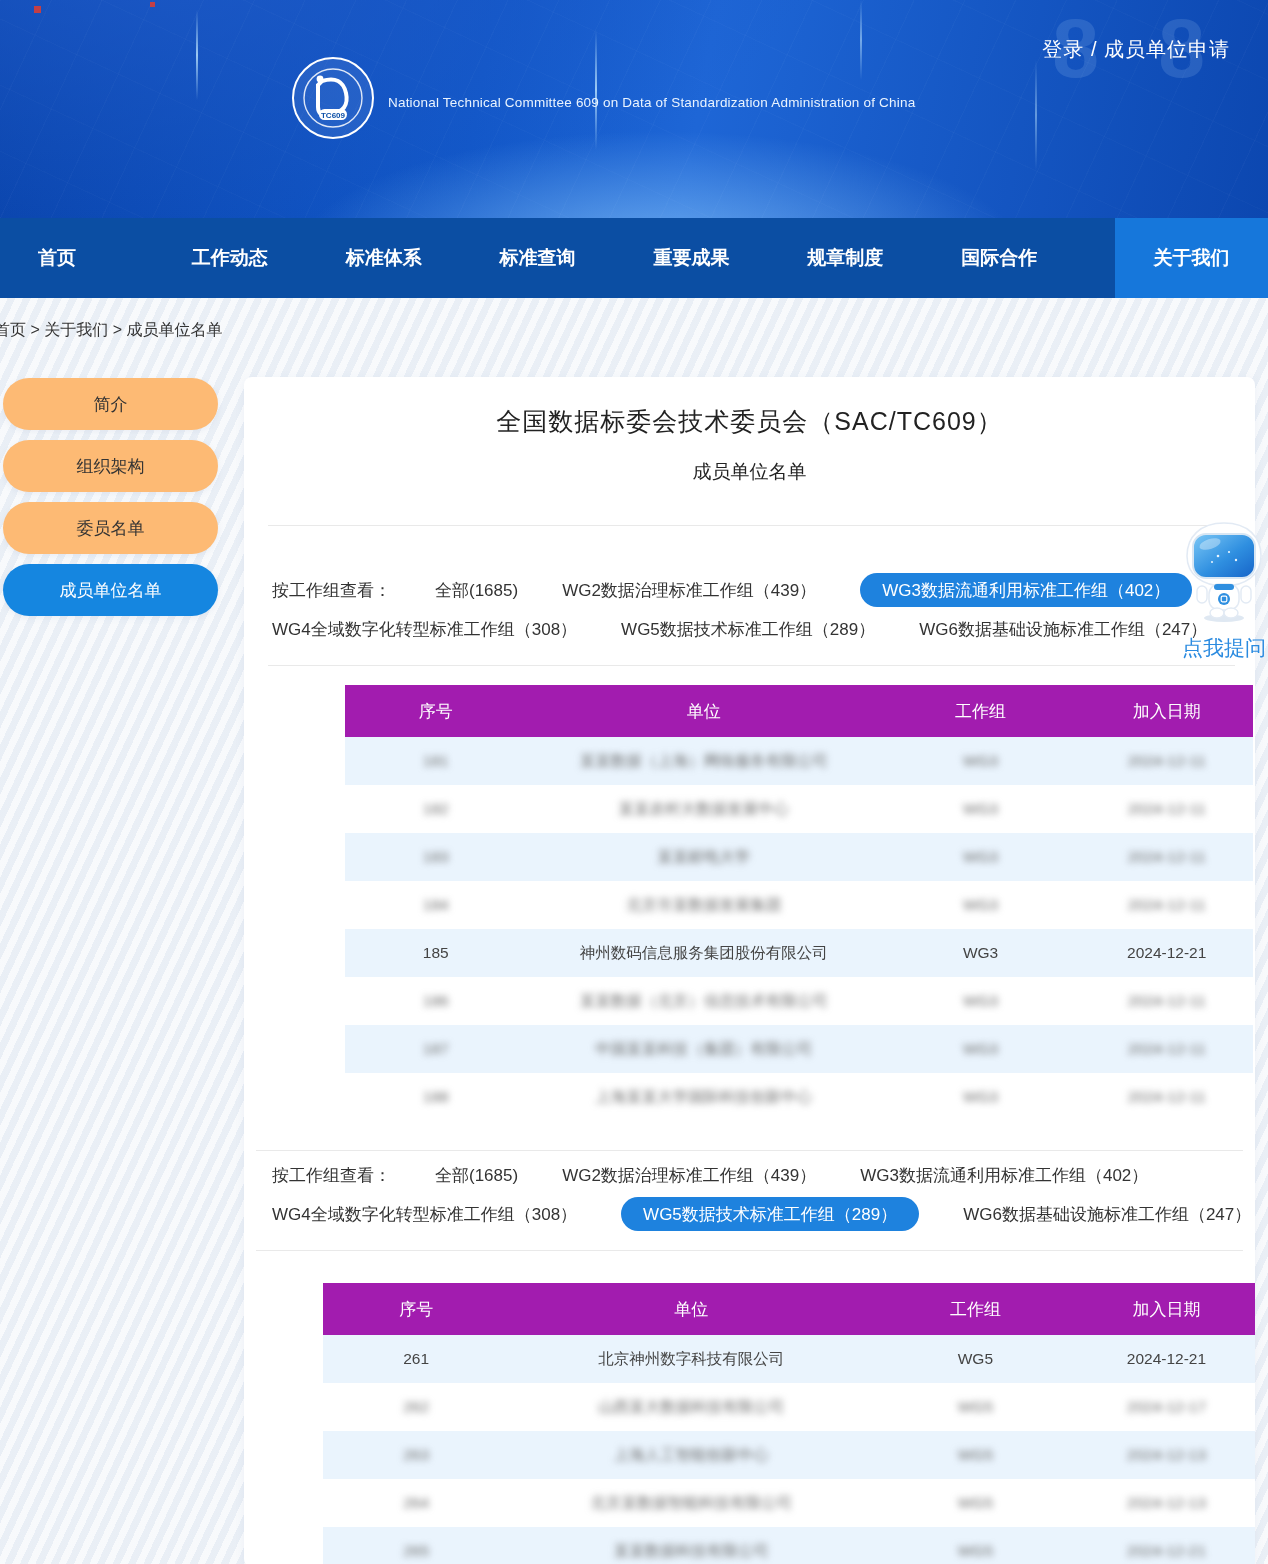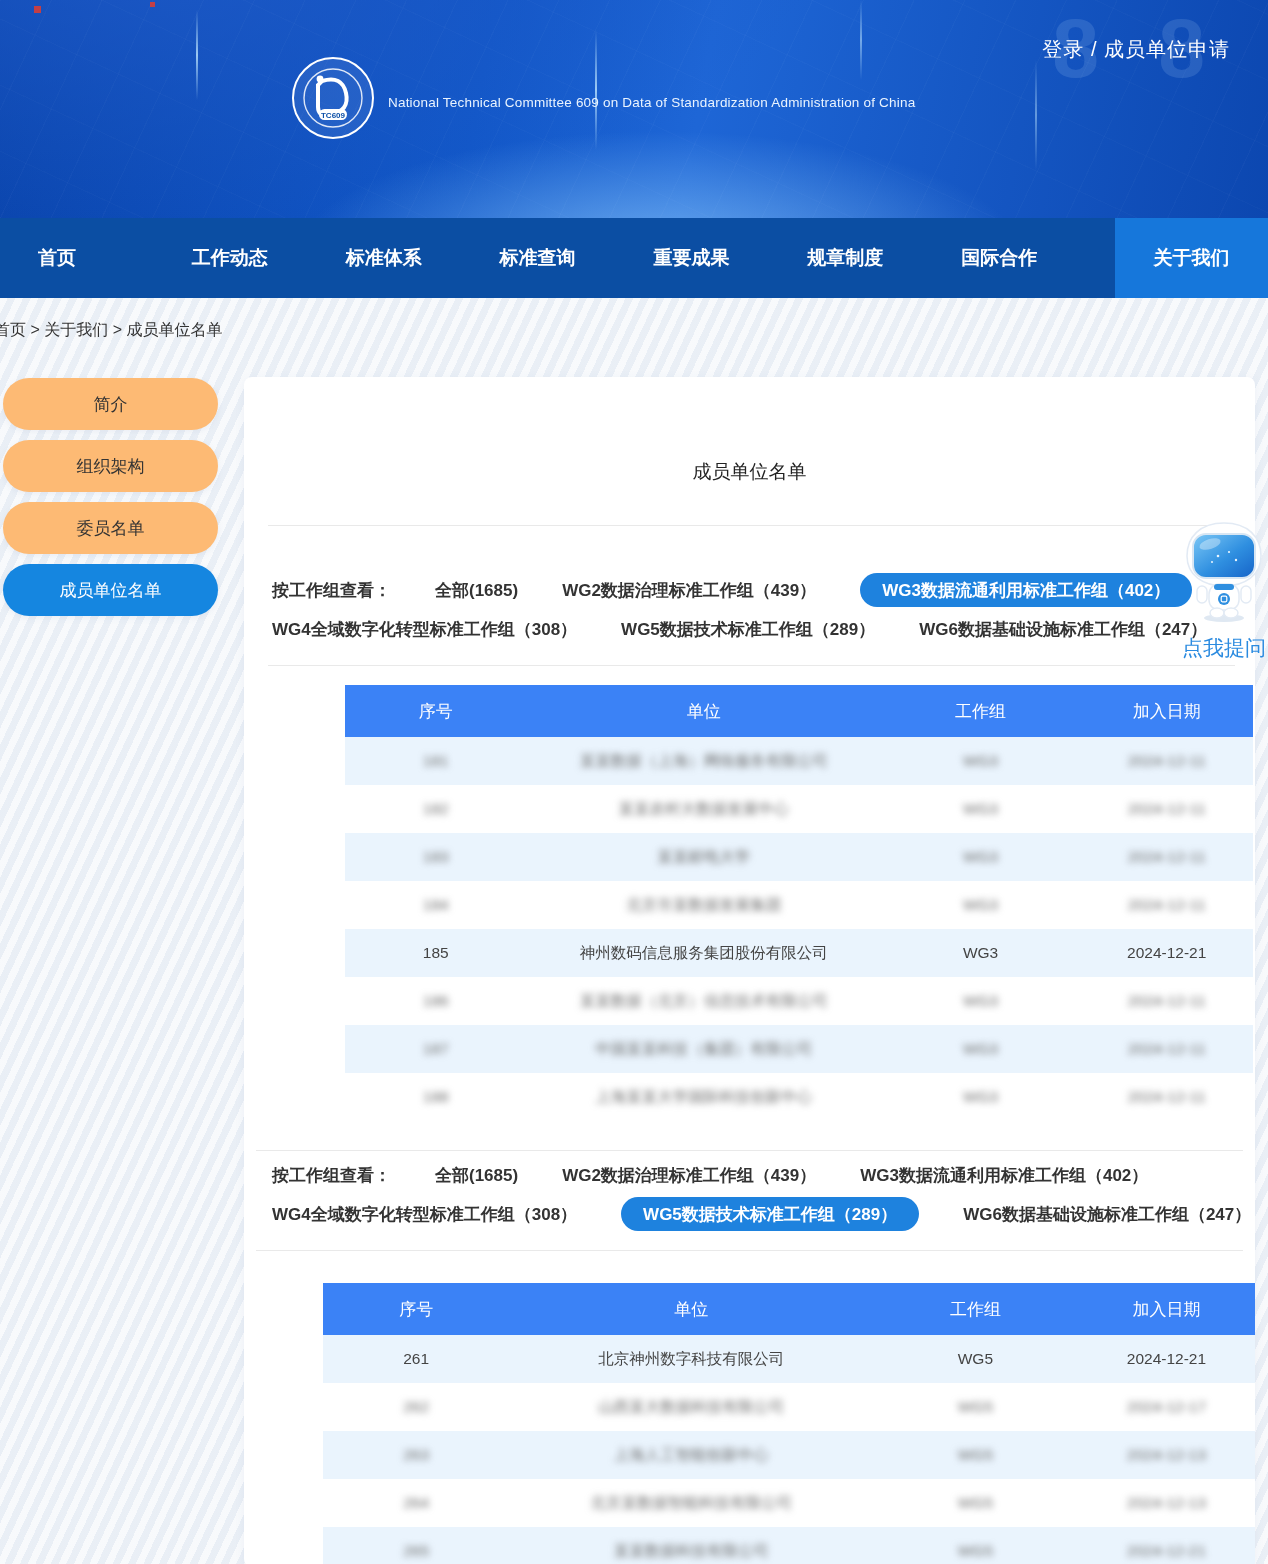--- a/index.html
+++ b/index.html
@@ -54,33 +54,33 @@
 
   
   .card { position:absolute; left:244px; top:377px; width:1011px; height:1190px; background:#fff;
           border-radius:8px; box-shadow:0 2px 10px rgba(100,130,180,.08); }
   .card-title { position:absolute; top:28px; left:0; width:100%; text-align:center;
                 font-size:25px; font-weight:500; color:#222; letter-spacing:1px; }
   .card-sub { position:absolute; top:82px; left:0; width:100%; text-align:center; font-size:19px; color:#222; }
   .divider { position:absolute; left:24px; right:20px; height:1px; background:#e9e9e9; }
   .d1 { top:148px; } .d2 { top:288px; } .d3 { top:773px; left:12px; right:12px; } .d4 { top:873px; left:12px; right:12px; }
 
-  .filters { position:absolute; left:28px; right:60px; font-size:17px; color:#333;font-weight:bold; }
+  .filters { position:absolute; left:28px; right:60px; font-size:17px; color:#333; }
   .f1 { top:196px; } .f2 { top:781px; }
   .f-line { display:flex; align-items:center; gap:44px; height:34px; margin-bottom:5px; white-space:nowrap; }
   .f-label { color:#333; }
   .f-item { cursor:pointer; }
   .f-item.pill { background:#1e82de; color:#fff; border-radius:18px; padding:0 22px; height:34px;
                  display:inline-flex; align-items:center; }
 
   
   .tbl { position:absolute; }
   .t1 { left:101px; top:308px; width:908px; }
   .t2 { left:79px;  top:906px; width:932px; }
-  .thead { display:flex; height:52px; background:#3b82f6; align-items:center;
+  .thead { display:flex; height:52px; background:#a21caf; align-items:center;
            color:#fff; font-size:17px; }
   .trow { display:flex; height:48px; align-items:center; font-size:15.5px; color:#444; }
   .trow.alt { background:#eaf4fd; }
   .c { text-align:center; overflow:hidden; white-space:nowrap; }
   .c1 { width:20%; } .c2 { width:39%; } .c3 { width:22%; } .c4 { width:19%; }
   .blur span { filter:blur(3.5px); color:#6b6b6b; }
 
   
   .assistant { position:absolute; left:1182px; top:522px; width:84px; text-align:center; cursor:pointer; }
   .assistant-label { margin-top:6px; font-size:21px; color:#2b8be0; white-space:nowrap; }
@@ -132,20 +132,21 @@
   <div class="crumb">首页 &gt; 关于我们 &gt; 成员单位名单</div>
 
   <div class="side">
     <div class="side-item">简介</div>
     <div class="side-item">组织架构</div>
     <div class="side-item">委员名单</div>
     <div class="side-item active">成员单位名单</div>
   </div>
 
   <div class="card">
+    <div class="card-title">全国数据标委会技术委员会（SAC/TC609）</div>
     <div class="card-sub">成员单位名单</div>
     <div class="divider d1"></div>
 
     <div class="filters f1">
       <div class="f-line">
         <span class="f-label">按工作组查看：</span>
         <span class="f-item">全部(1685)</span>
         <span class="f-item">WG2数据治理标准工作组（439）</span>
         <span class="f-item pill">WG3数据流通利用标准工作组（402）</span>
       </div>

